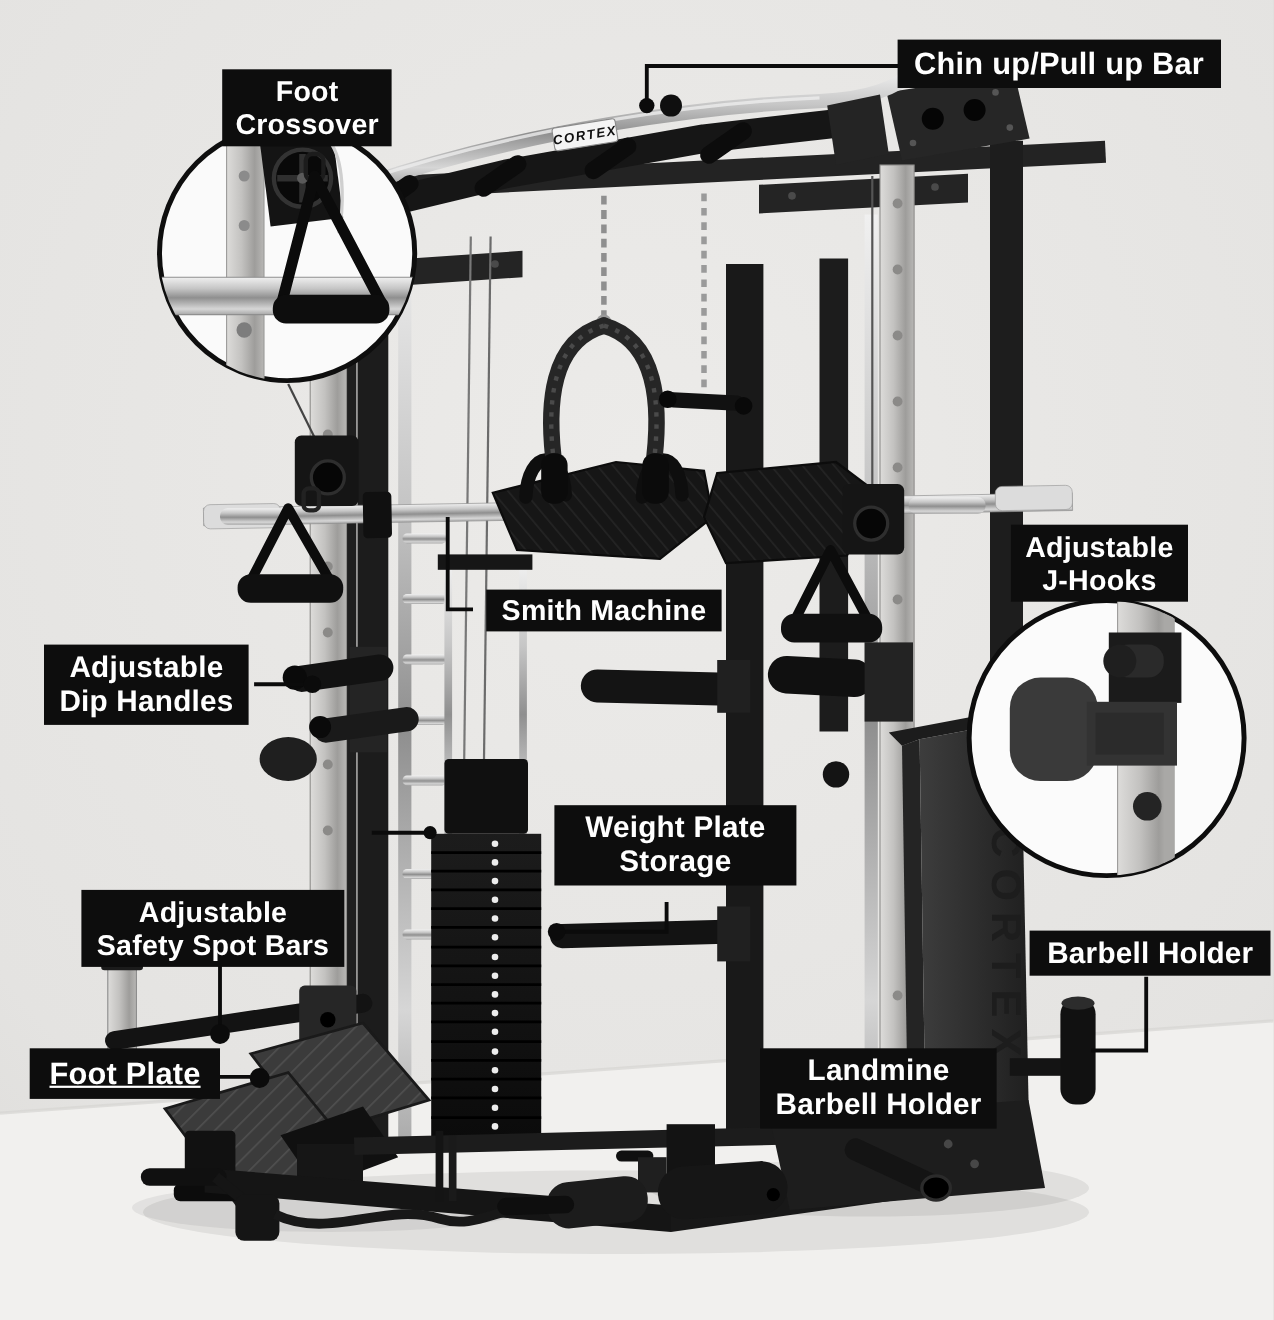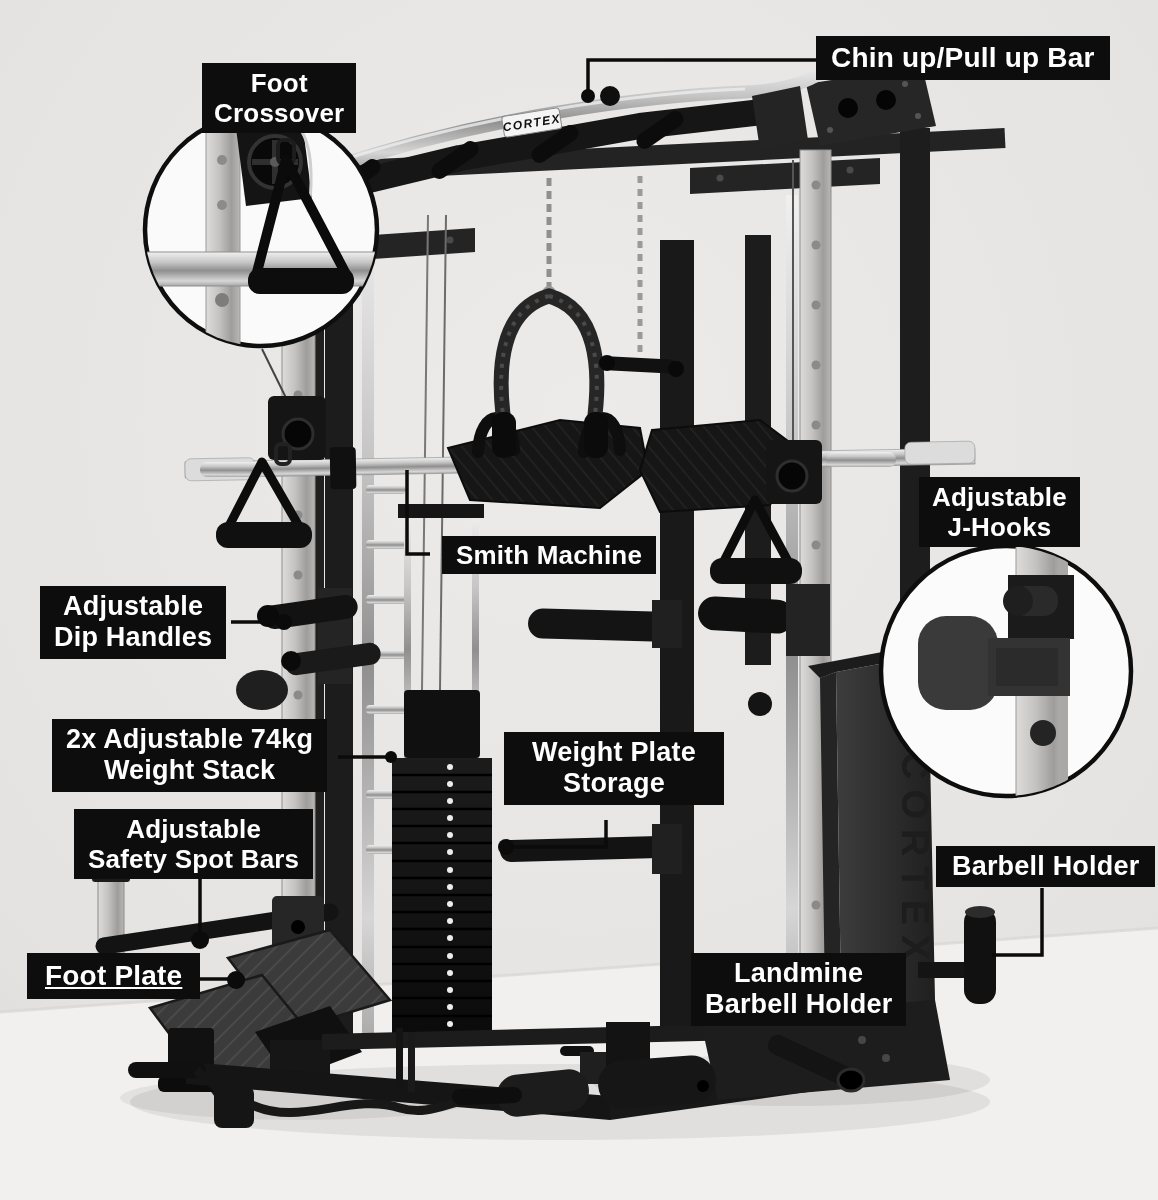--- a/index.html
+++ b/index.html
@@ -407,22 +407,20 @@
 </svg>
 
   <div class="label" id="lb-chin">Chin up/Pull up Bar</div>
   <div class="label" id="lb-cable">Foot
 Crossover</div>
   <div class="label" id="lb-jhooks">Adjustable
 J-Hooks</div>
   <div class="label" id="lb-smith">Smith Machine</div>
   <div class="label" id="lb-dip">Adjustable
 Dip Handles</div>
-  <div class="label" id="lb-stack">2x Adjustable 74kg
-Weight Stack</div>
   <div class="label" id="lb-safety">Adjustable
 Safety Spot Bars</div>
   <div class="label" id="lb-foot">Foot Plate</div>
   <div class="label" id="lb-storage">Weight Plate
 Storage</div>
   <div class="label" id="lb-landmine">Landmine
 Barbell Holder</div>
   <div class="label" id="lb-barbell">Barbell Holder</div>
 </div>
 

